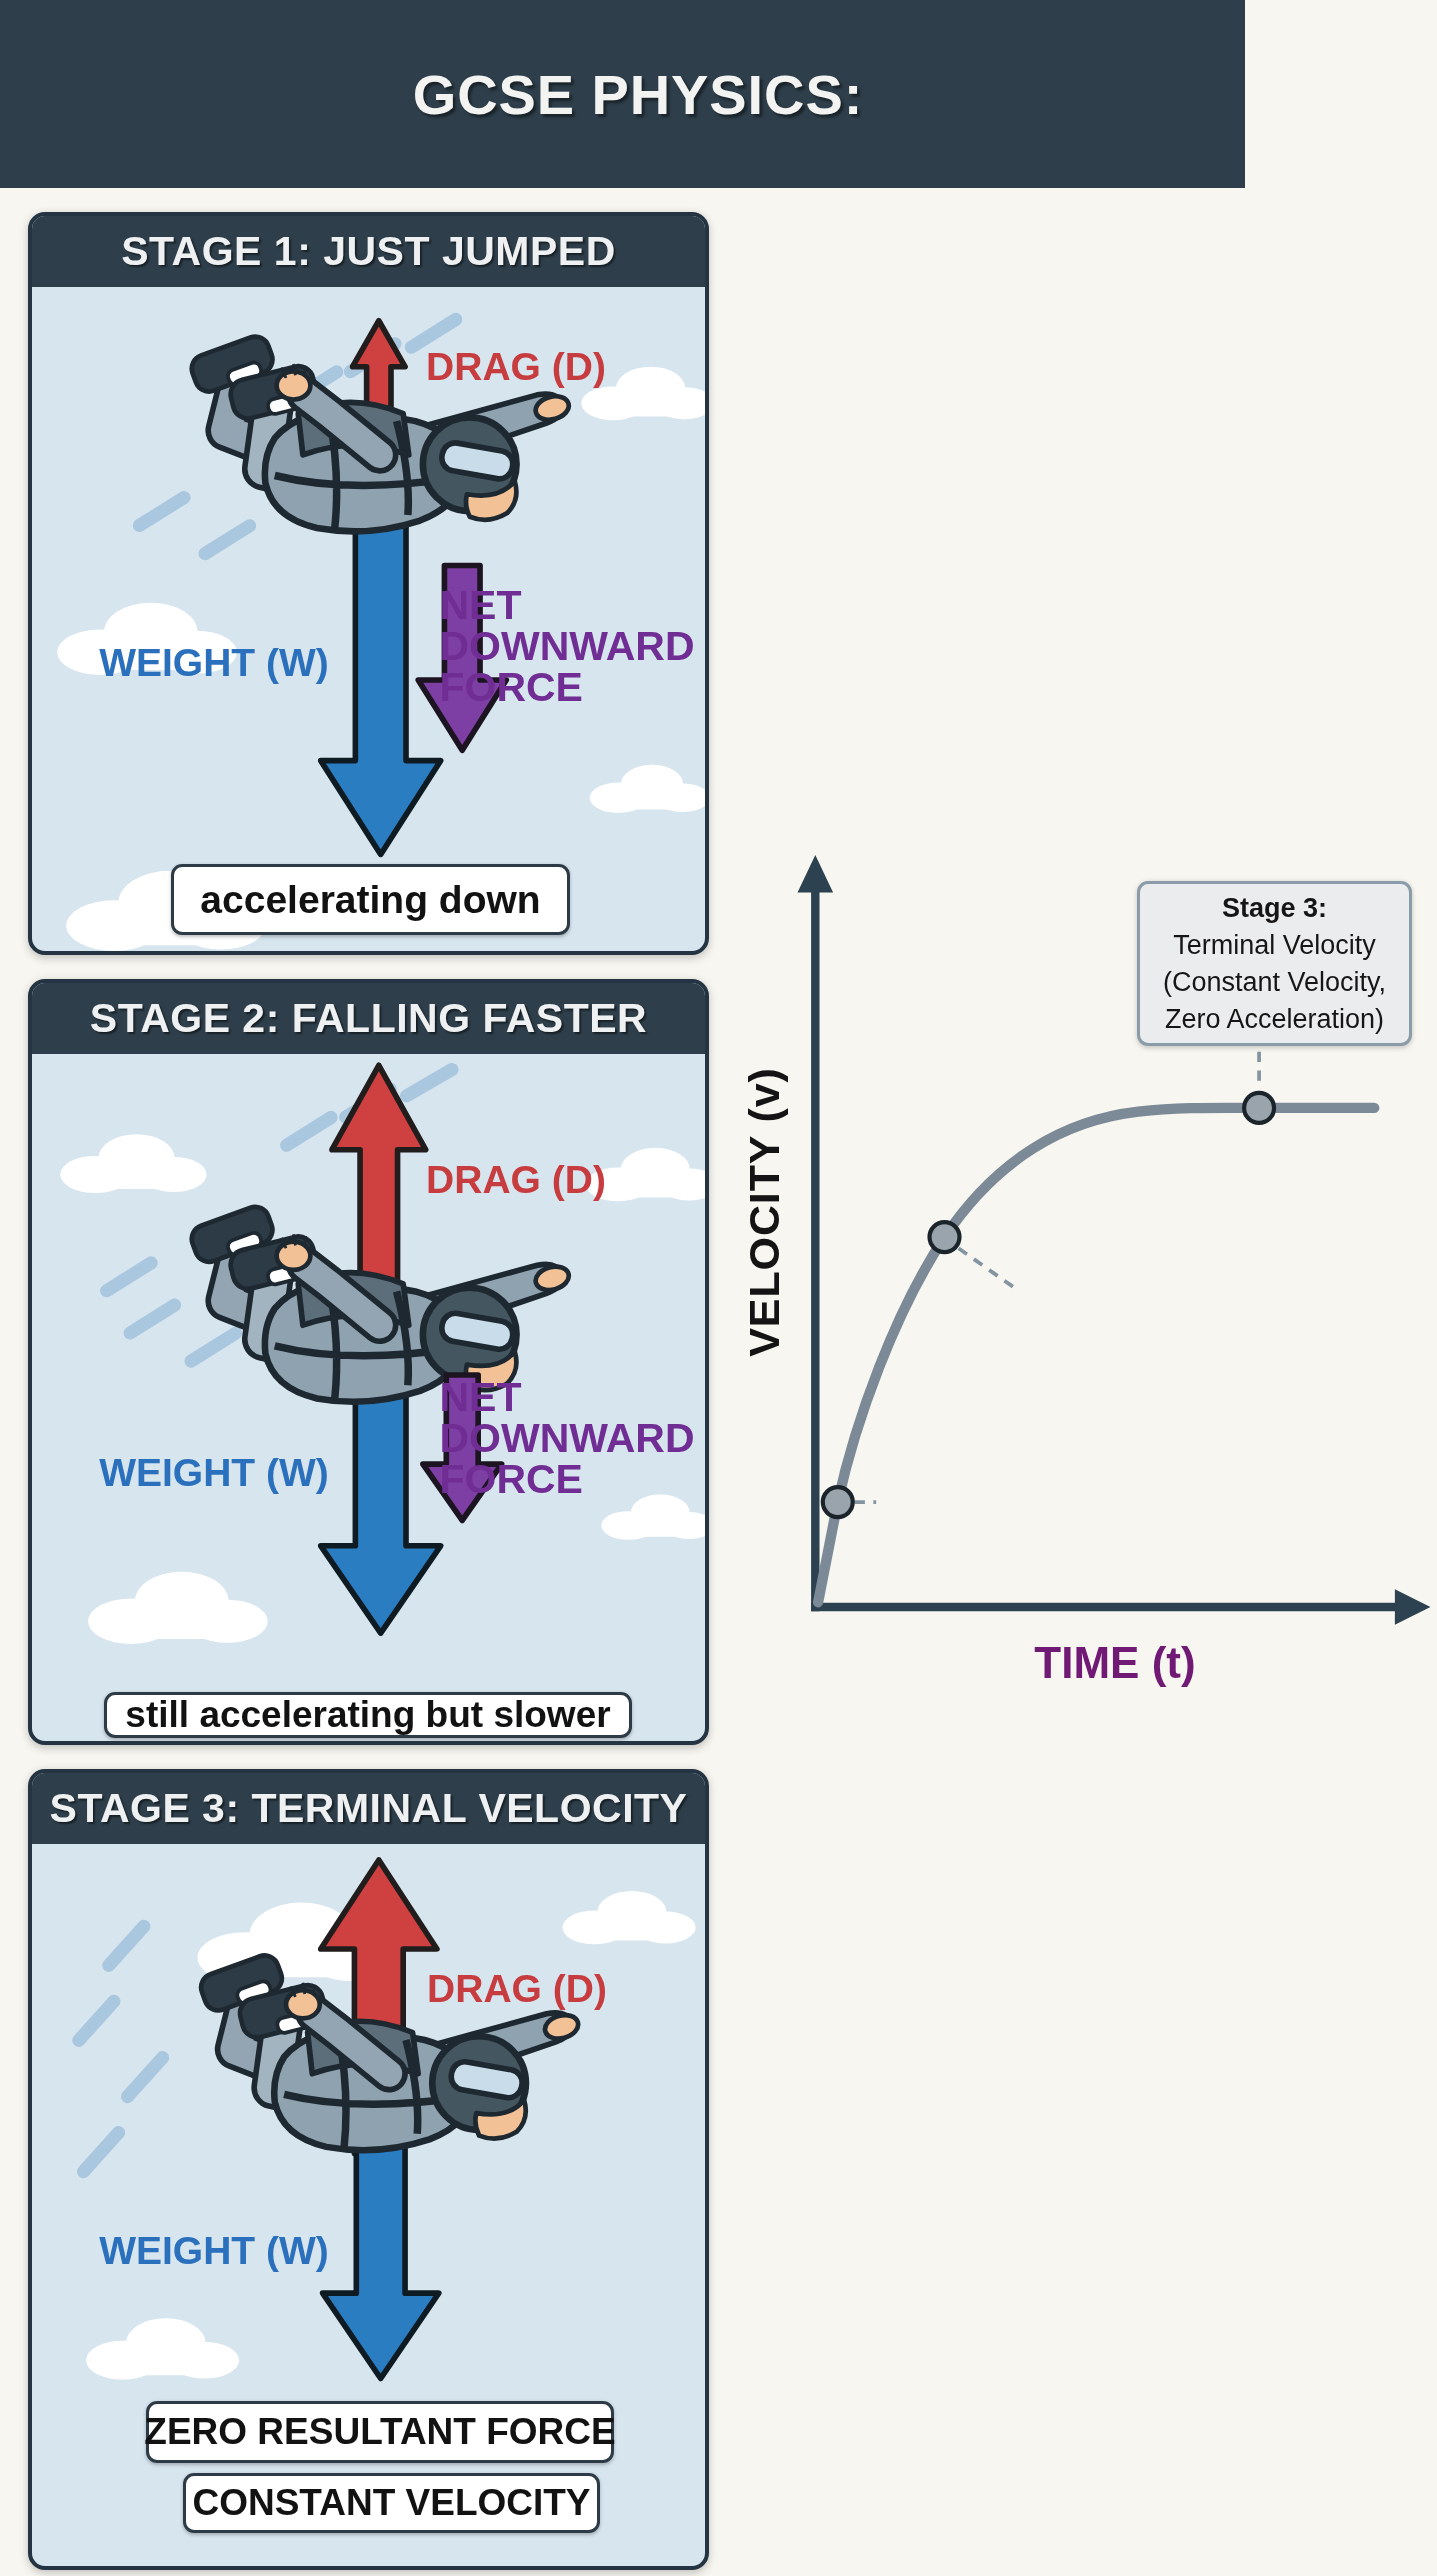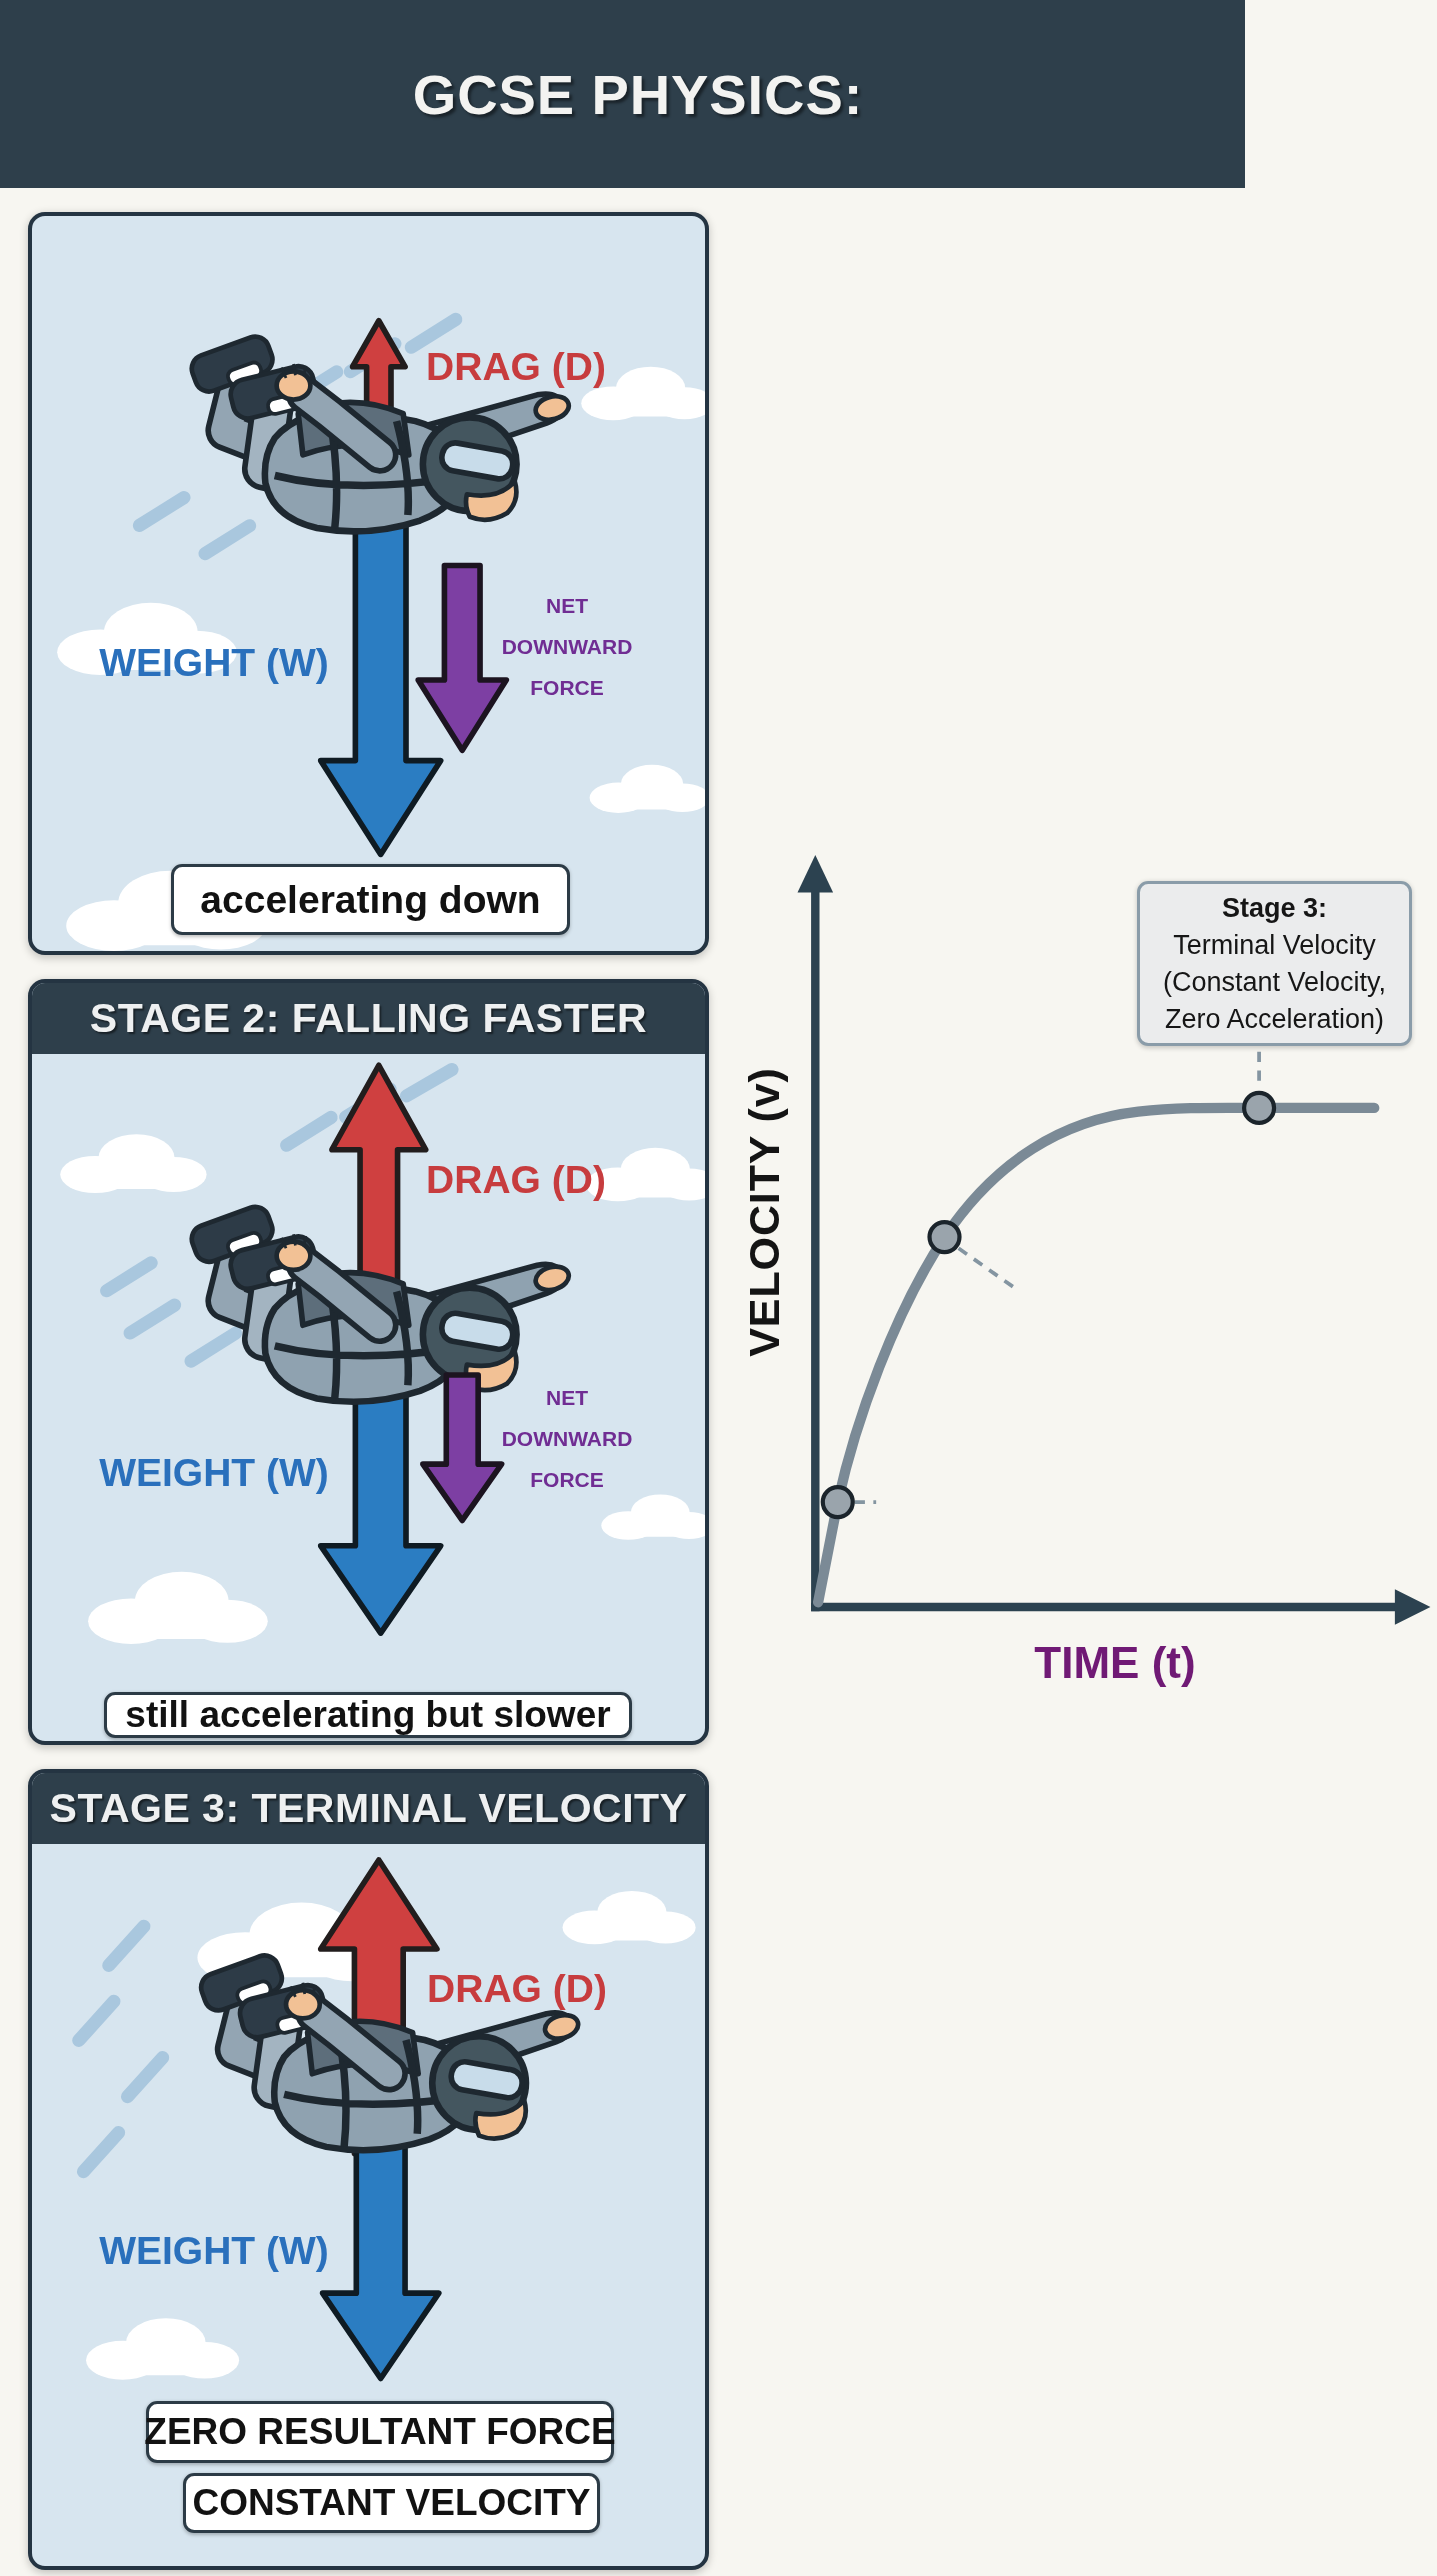--- a/index.html
+++ b/index.html
@@ -27,21 +27,21 @@
 
   .cloud{fill:#ffffff;}
   .dash{fill:#a9c7de;}
   .arrow-red{fill:var(--red,#cf4040);stroke:#221d1d;stroke-width:6px;stroke-linejoin:round;}
   .arrow-blue{fill:var(--blue,#2b7dc2);stroke:#0f1b23;stroke-width:6px;stroke-linejoin:round;}
   .arrow-purple{fill:var(--purple,#7d3fa3);stroke:#1c1420;stroke-width:6px;stroke-linejoin:round;}
 
   .force-label{position:absolute;font-weight:bold;white-space:nowrap;transform:translateX(-50%);}
   .drag-label{color:var(--dragText,#c73c3e);font-size:39px;}
   .weight-label{color:var(--weightText,#2a70bc);font-size:39px;}
-  .net-label{color:var(--netText,#702d93);font-size:21px;text-align:center;line-height:41px;}
+  .net-label{color:var(--netText,#702d93);font-size:41px;text-align:left;line-height:41px;}
 
   .caption{position:absolute;background:#ffffff;border:3.7px solid var(--captionBorder,#2c3b46);border-radius:11.2px;
     display:flex;align-items:center;justify-content:center;font-weight:bold;color:#121212;
     box-shadow:0 1.9px 3.7px rgba(0,0,0,.25);box-sizing:border-box;white-space:nowrap;}
 
   
   #graph{position:absolute;left:745px;top:842px;width:693px;height:852px;}
   #graph svg{position:absolute;left:0;top:0;width:100%;height:100%;}
   .axis{stroke:var(--axis,#2c4250);stroke-width:9px;stroke-linecap:square;fill:none;}
   .axishead{fill:var(--axis,#2c4250);}
@@ -115,20 +115,21 @@
         </g>
       </symbol>
     </defs>
   </svg>
 
   <header id="banner">
     <div class="t1">GCSE PHYSICS:</div>
   </header>
 
   <section class="panel" id="panel1">
+    <div class="panel-header">STAGE 1: JUST JUMPED</div>
     <div class="sky">
       <svg class="scene" viewBox="0 0 718 708" preserveAspectRatio="none">
         <g class="cloud">
           <use href="#cloud" x="0" y="0" width="160" height="64" transform="translate(575,80)"></use>
           <use href="#cloud" x="0" y="0" width="160" height="64" transform="translate(12,330) scale(1.35)"></use>
           <use href="#cloud" x="0" y="0" width="160" height="64" transform="translate(585,505) scale(0.9)"></use>
           <use href="#cloud" x="0" y="0" width="160" height="64" transform="translate(20,615) scale(1.5)"></use>
         </g>
         <g class="dash">
           <use href="#dashline" width="70" height="14" transform="translate(268,118) rotate(-32)"></use>

